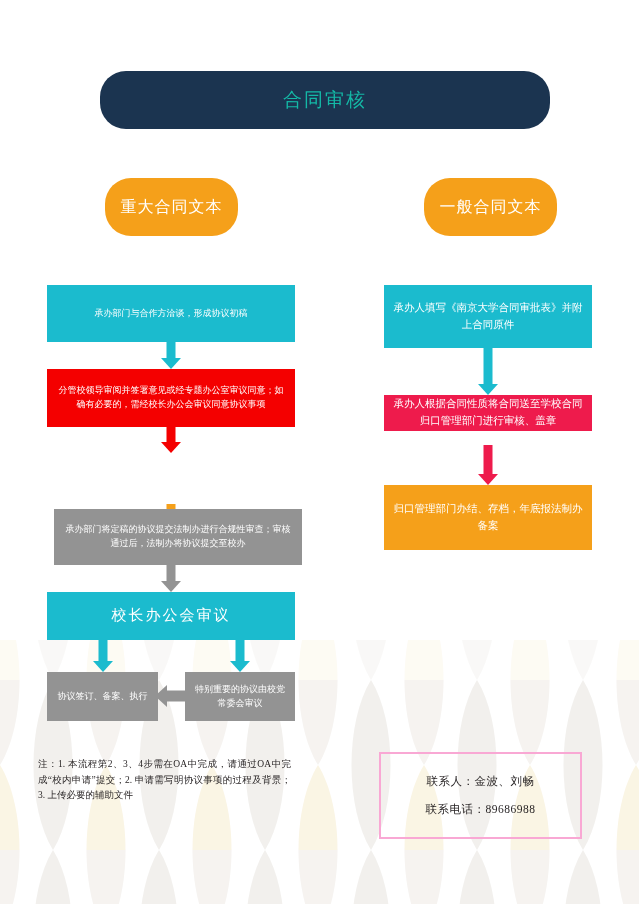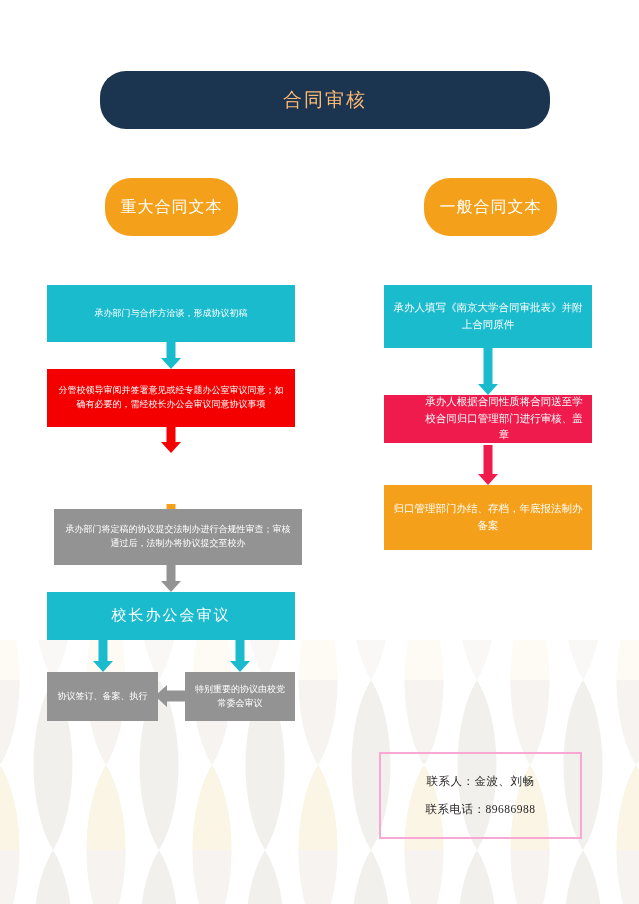--- a/index.html
+++ b/index.html
@@ -39,21 +39,21 @@
     width: 450px;
     height: 58px;
     border-radius: 26px;
     background: #1b3450;
     display: flex;
     align-items: center;
     justify-content: center;
     z-index: 3;
   }
   .title-bar .title-text {
-    color: #fdba74;
+    color: #14b8a6;
     font-size: 19px;
     letter-spacing: 2px;
   }
 
   
   .pill {
     position: absolute;
     height: 58px;
     border-radius: 26px;
     background: #f5a01a;
@@ -275,32 +275,33 @@
 
   <div class="box" style="left:185px; top:672px; width:110px; height:49px; background:#939393;">
     <span class="box-text">特别重要的协议由校党常委会审议</span>
   </div>
 
   <div class="arrow-down" style="left:468px; top:348px; width:40px; height:47px;">
     <div class="shaft" style="background:#1bbbce;"></div>
     <div class="head" style="border-top-color:#1bbbce;"></div>
   </div>
 
-  <div class="box mid" style="left:384px; top:395px; width:208px; height:48px; background:#ee1b4c;padding-left:32px;">
+  <div class="box mid" style="left:384px; top:395px; width:208px; height:36px; background:#ee1b4c;">
     <span class="box-text">承办人根据合同性质将合同送至学校合同归口管理部门进行审核、盖章</span>
   </div>
 
   <div class="arrow-down" style="left:468px; top:445px; width:40px; height:40px;">
     <div class="shaft" style="background:#ee1b4c;"></div>
     <div class="head" style="border-top-color:#ee1b4c;"></div>
   </div>
 
   <div class="box mid" style="left:384px; top:485px; width:208px; height:65px; background:#f5a01a;">
     <span class="box-text">归口管理部门办结、存档，年底报法制办备案</span>
   </div>
 
+  <div id="note">注：1. 本流程第2、3、4步需在OA中完成，请通过OA中完成“校内申请”提交；2. 申请需写明协议事项的过程及背景；3. 上传必要的辅助文件</div>
 
   <div id="contact-box">
     <span class="contact-line">联系人：金波、刘畅</span>
     <span class="contact-line">联系电话：89686988</span>
   </div>
 
 </div>
 
 </body></html>

